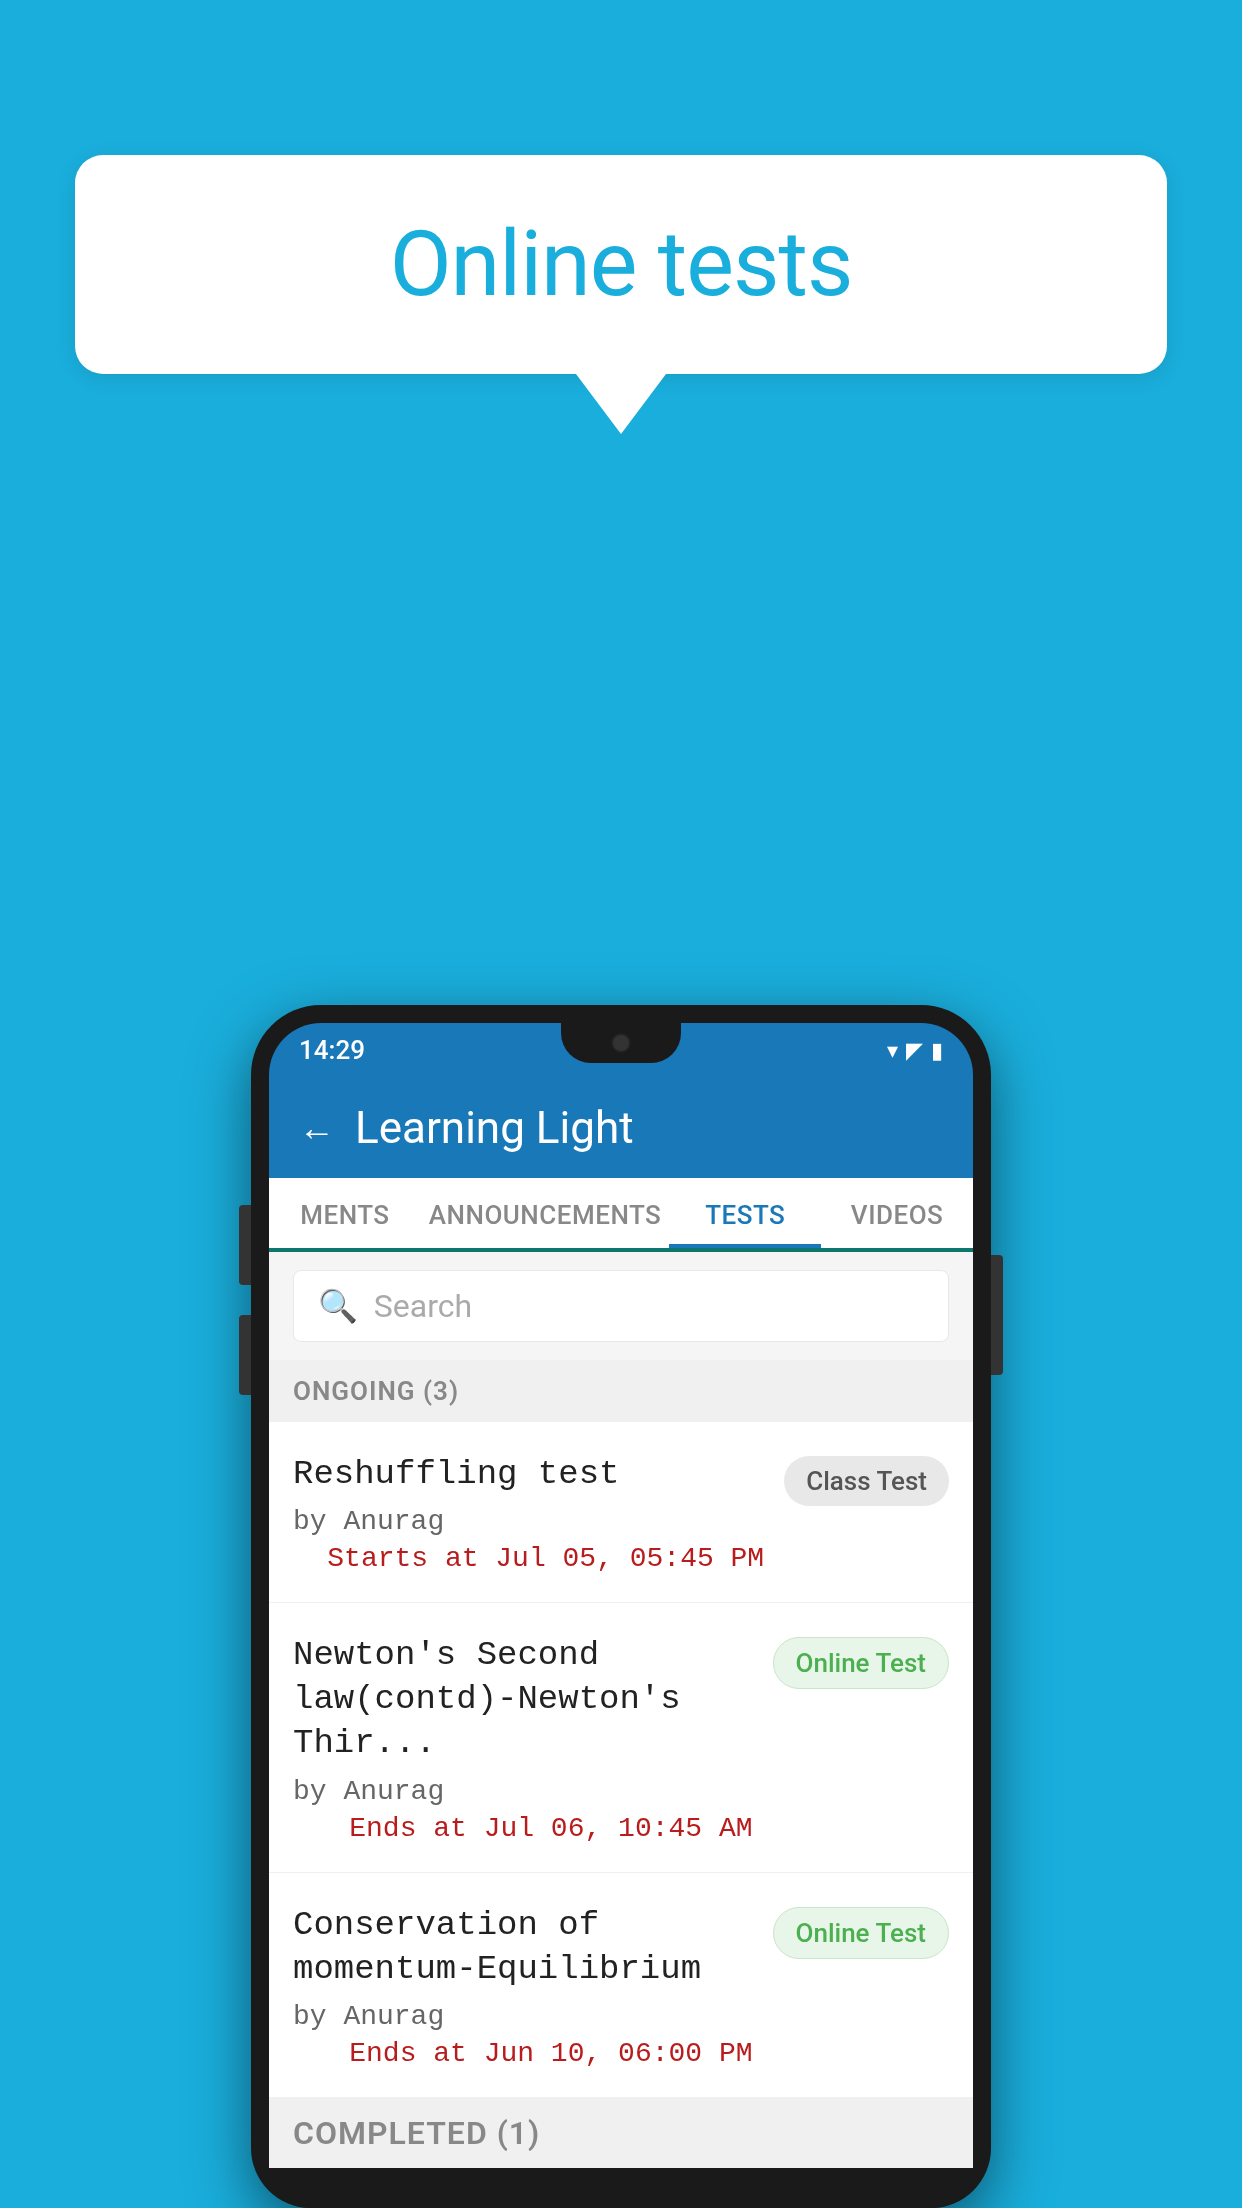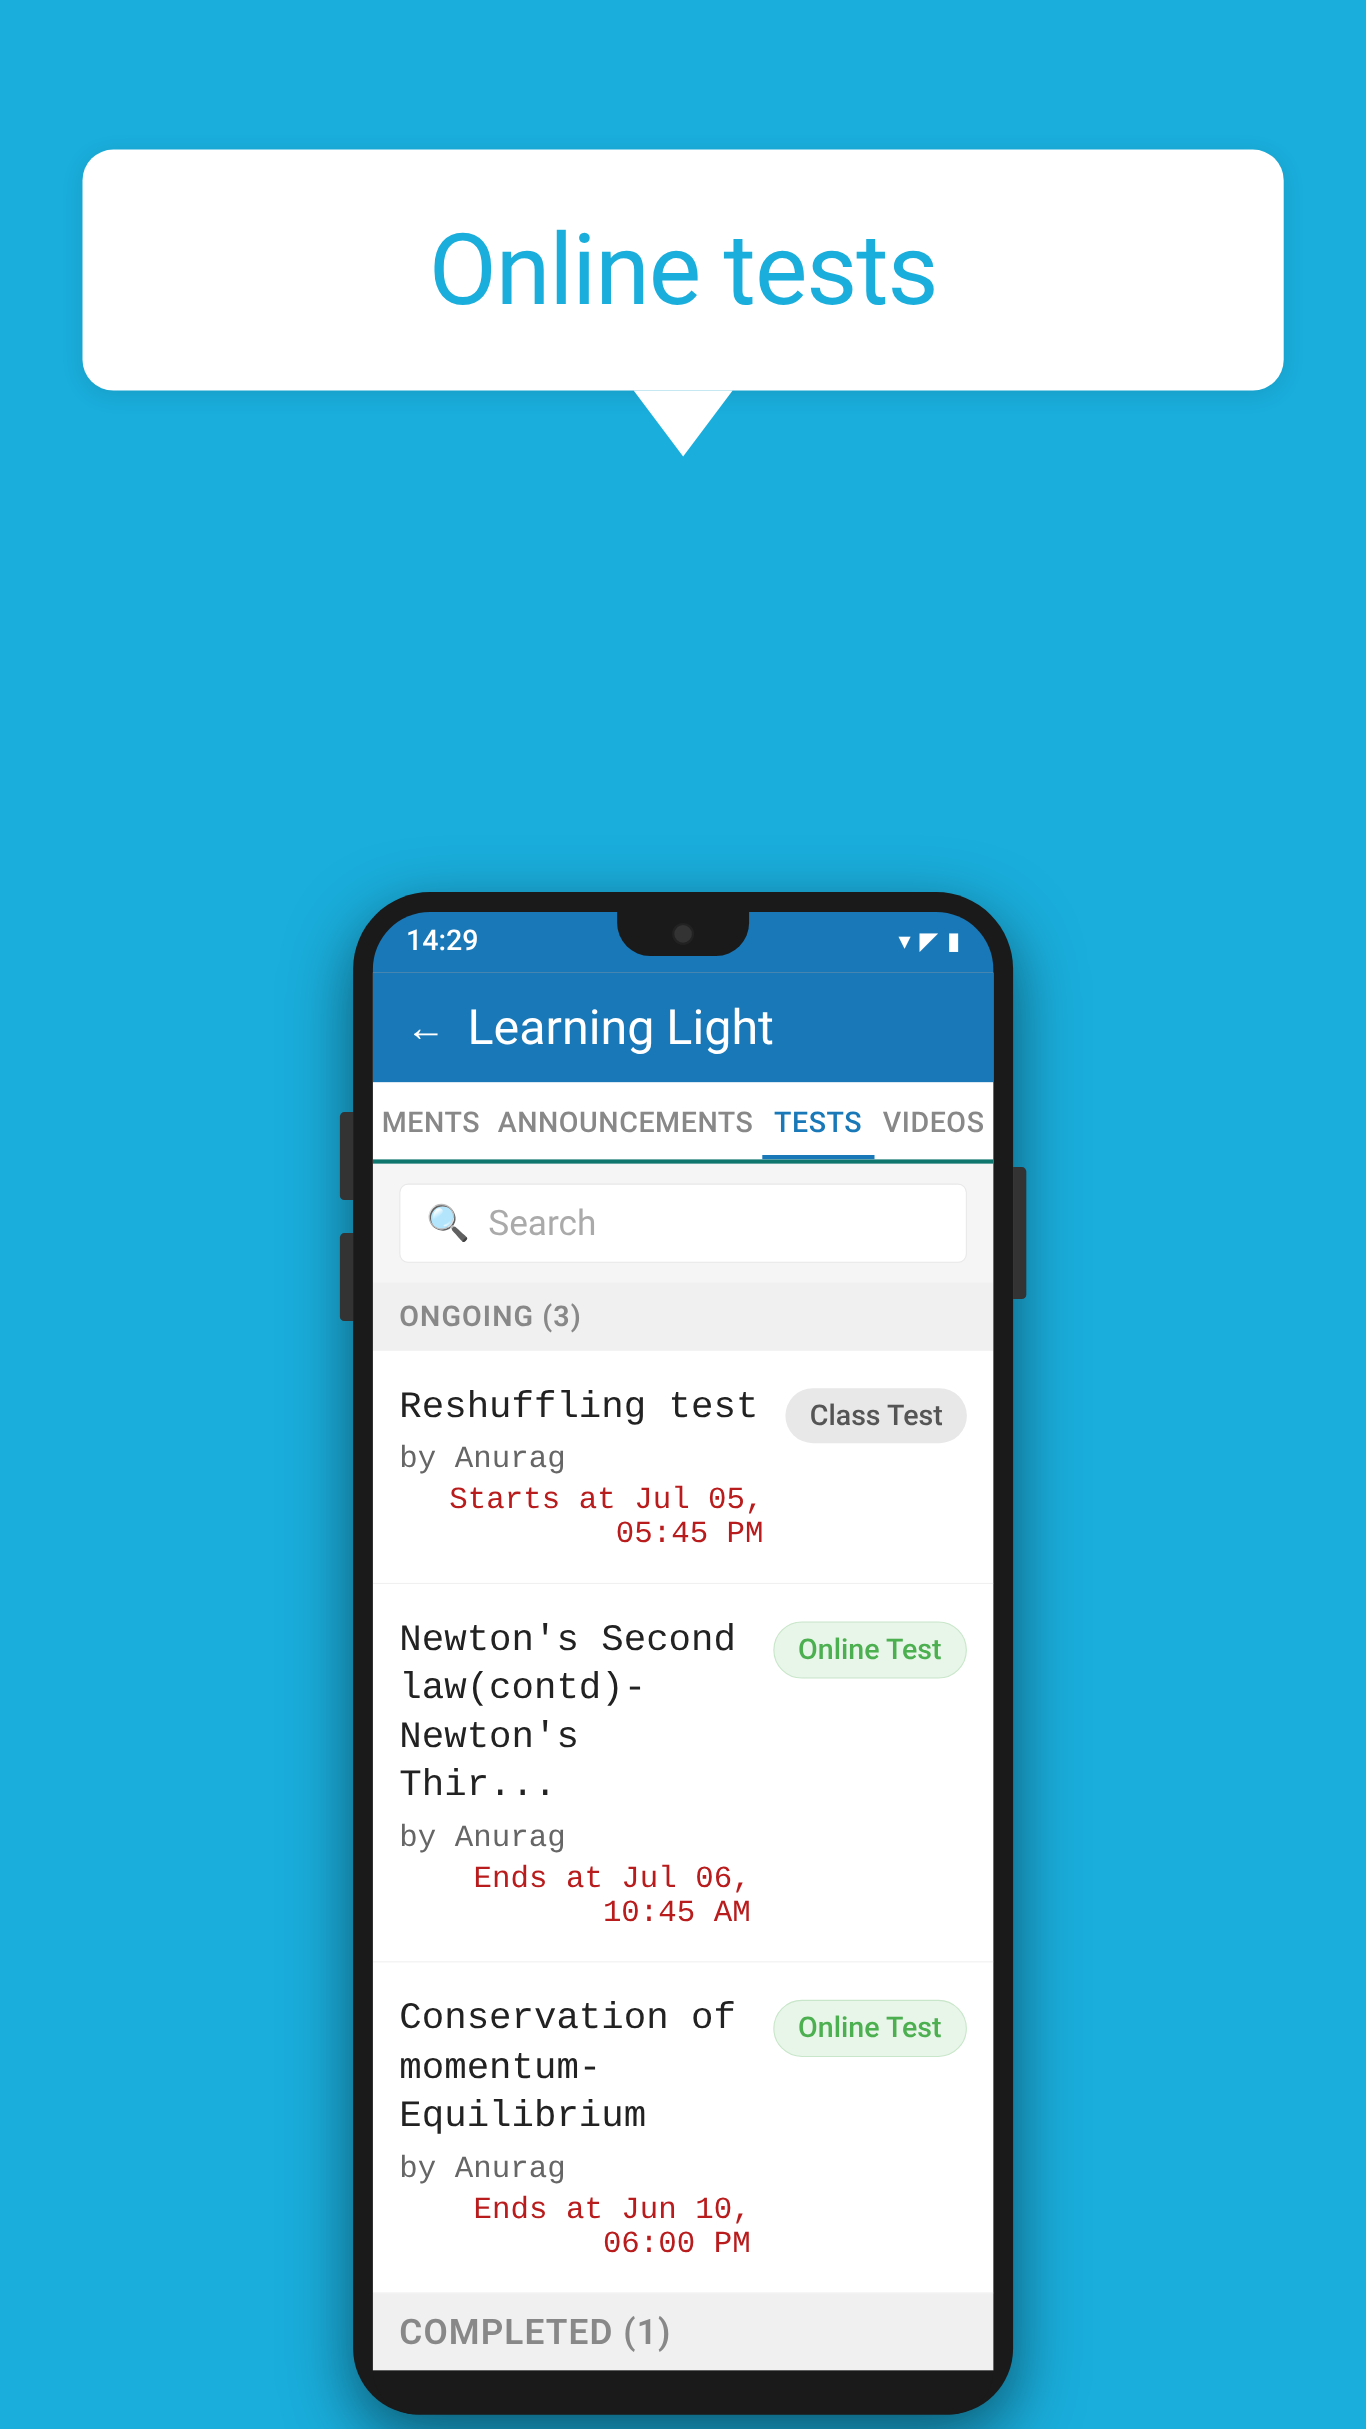--- a/index.html
+++ b/index.html
@@ -9,21 +9,21 @@
       height: 2208px;
       background-color: #1AAEDC;
       font-family: 'Roboto', Arial, sans-serif;
       overflow: hidden;
       position: relative;
     }
 
     
     .speech-bubble-container {
       position: absolute;
-      top: 136px;
+      top: 155px;
       left: 75px;
       right: 75px;
       display: flex;
       flex-direction: column;
       align-items: center;
     }
 
     .speech-bubble {
       background: #fff;
       border-radius: 28px;
@@ -53,24 +53,24 @@
       height: 0;
       border-left: 45px solid transparent;
       border-right: 45px solid transparent;
       border-top: 60px solid #fff;
       margin-top: 0;
     }
 
     
     .phone-wrapper {
       position: absolute;
-      bottom: 13px;
+      bottom: 0;
       left: 50%;
       transform: translateX(-50%);
-      width: 600px;
+      width: 740px;
     }
 
     .phone {
       background: #1a1a1a;
       border-radius: 70px 70px 60px 60px;
       padding: 18px 18px 0 18px;
       box-shadow: 0 20px 60px rgba(0,0,0,0.5);
       position: relative;
     }
 

